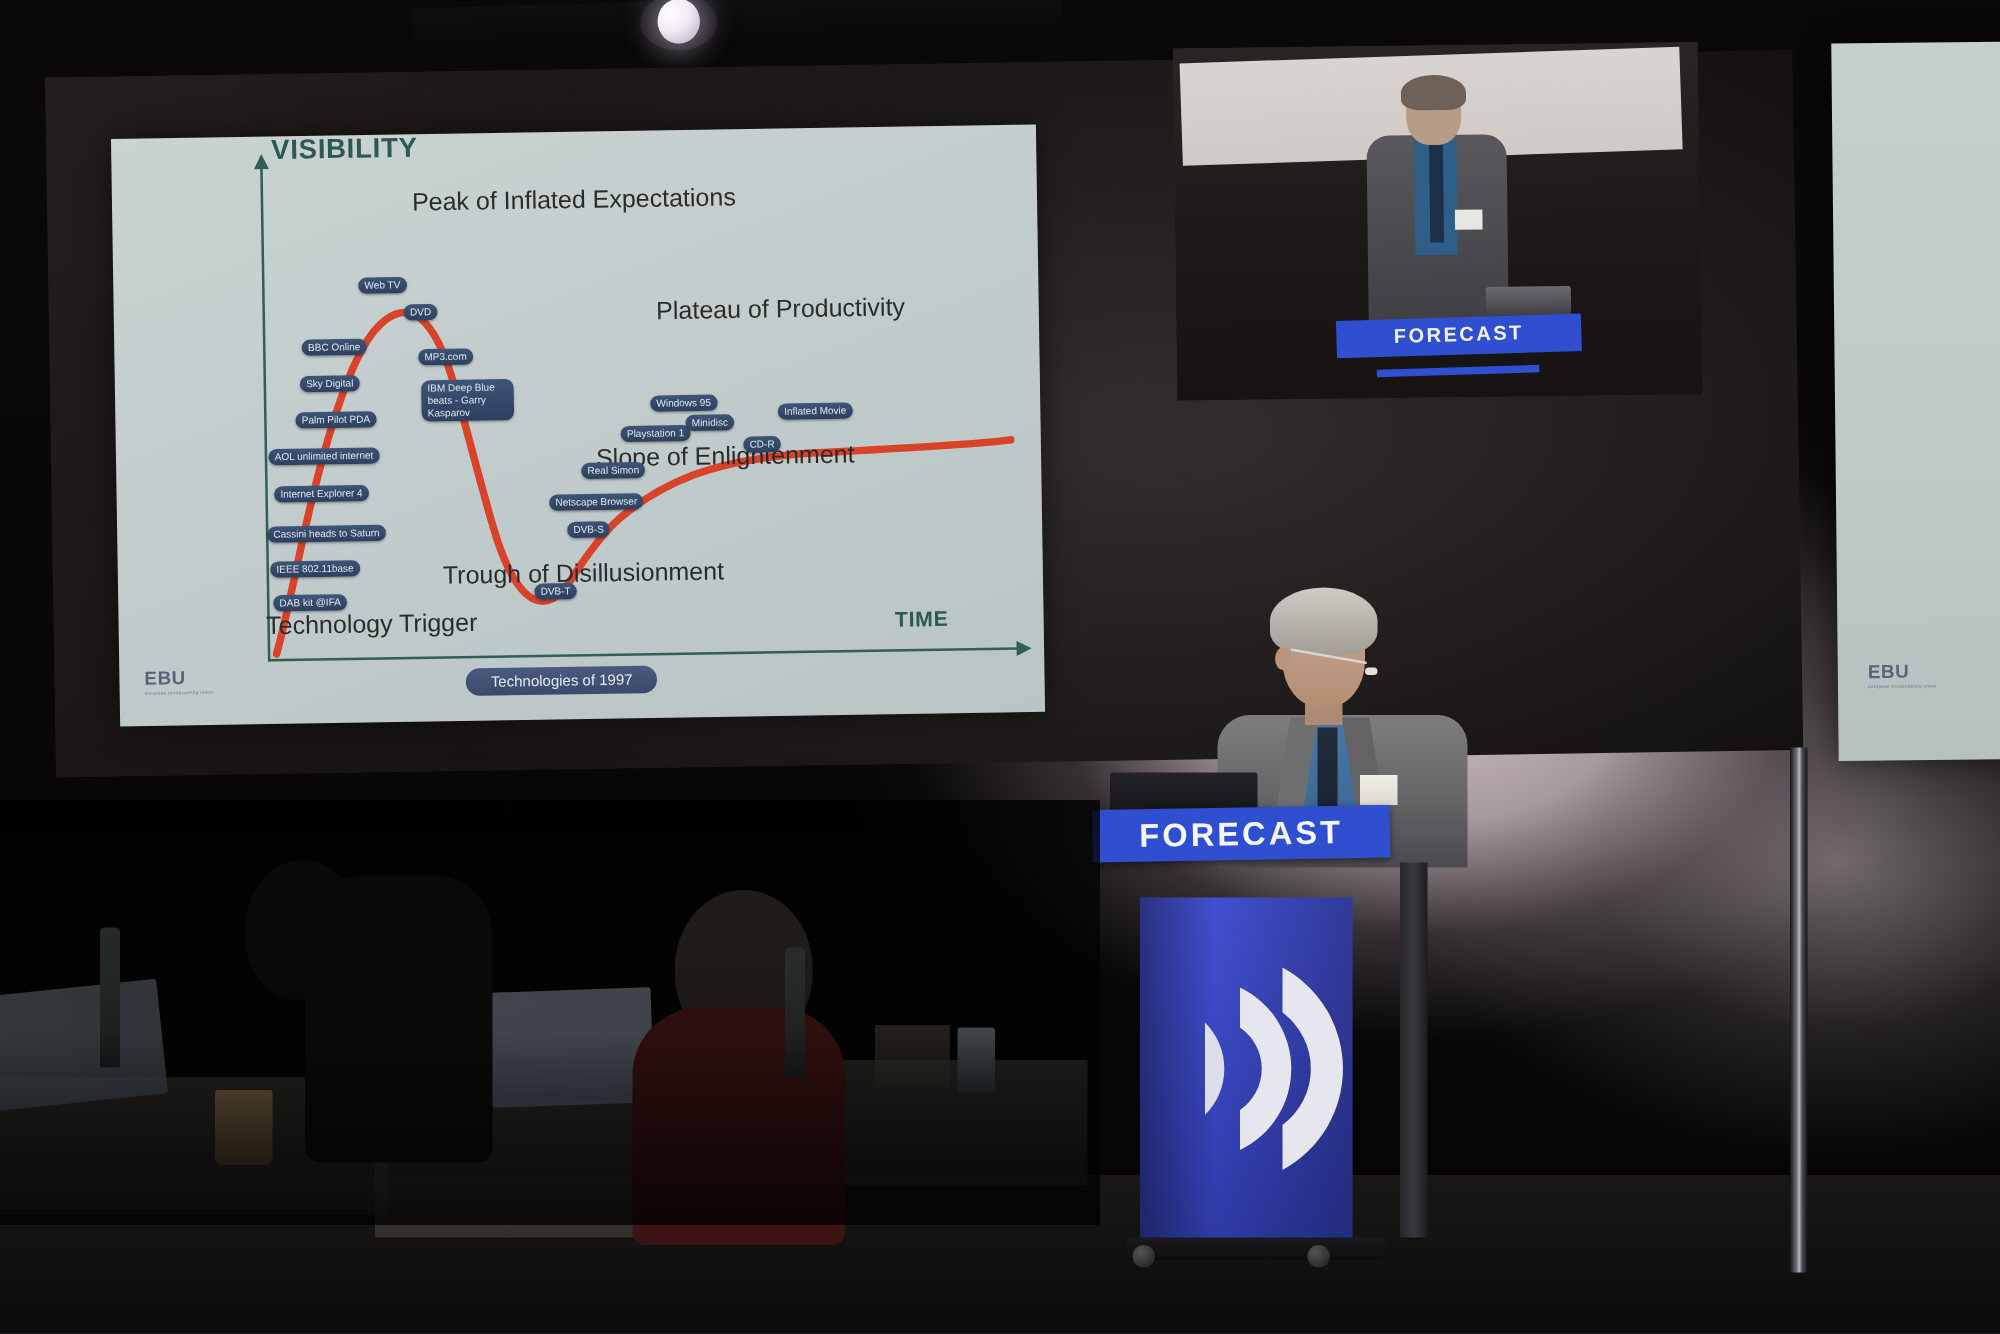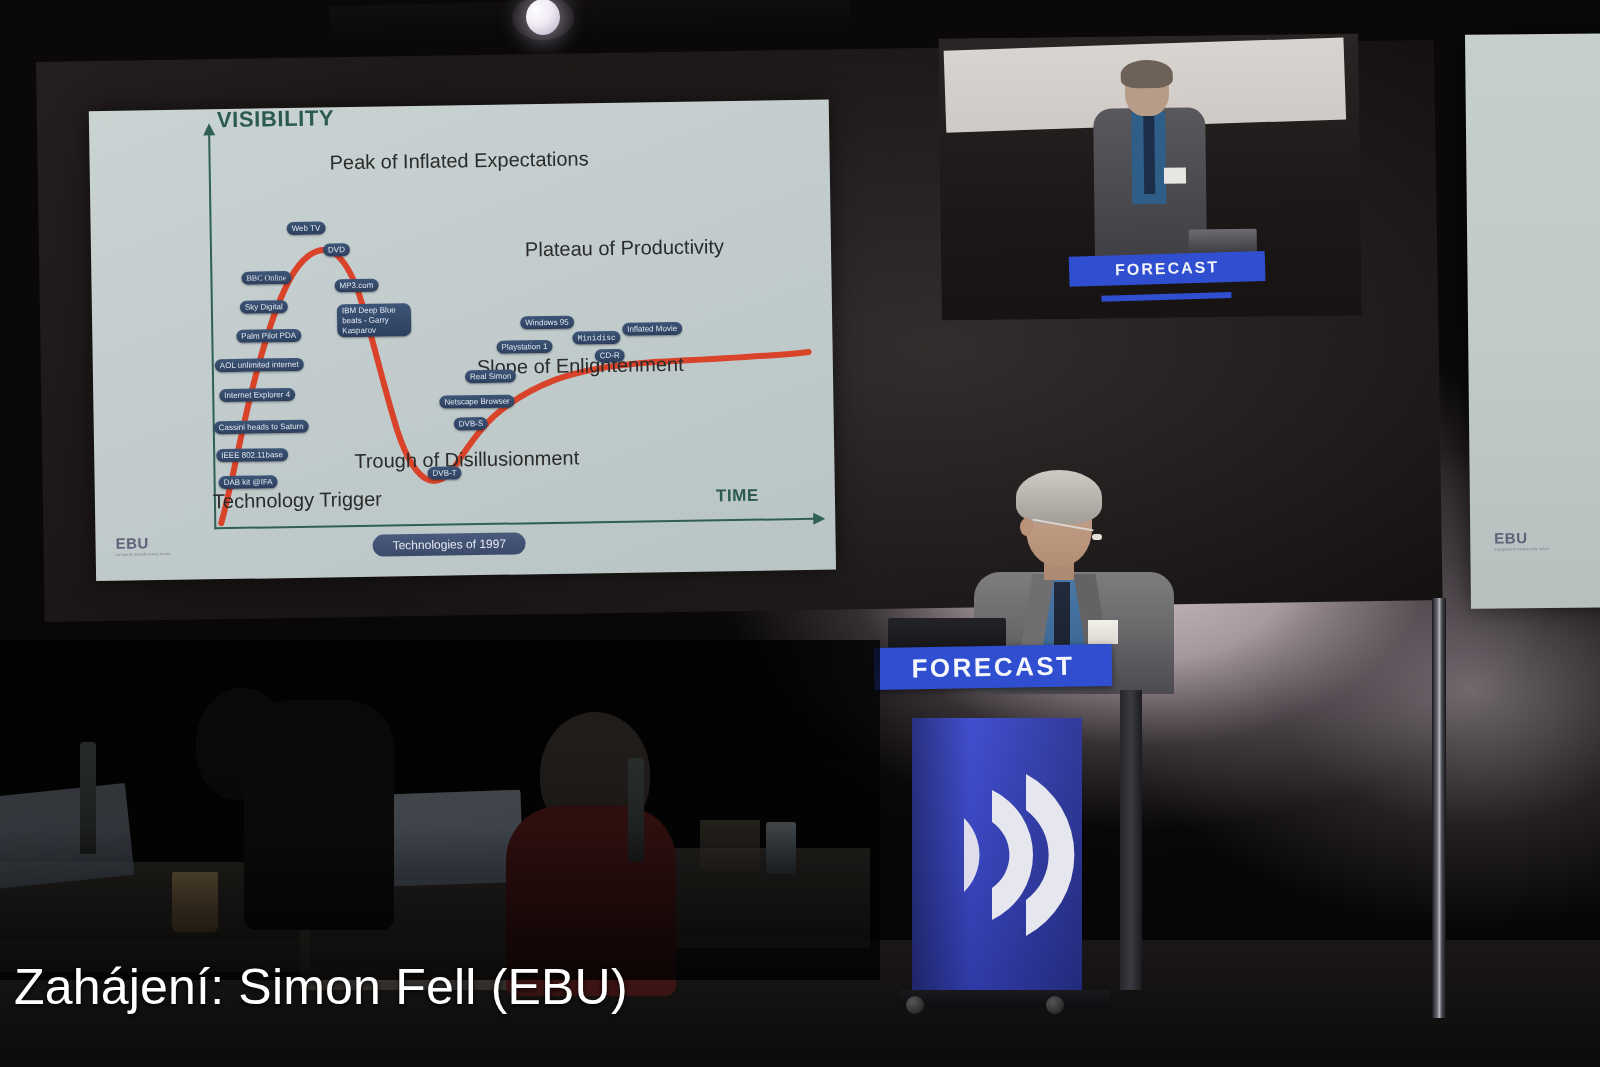--- a/index.html
+++ b/index.html
@@ -215,32 +215,32 @@
         <div class="phase phase-trough">Trough of Disillusionment</div>
         <div class="phase phase-trigger">Technology Trigger</div>
 
         <div class="tag" style="left:124px;top:367px;">DAB kit @IFA</div>
         <div class="tag" style="left:122px;top:340px;">IEEE 802.11base</div>
         <div class="tag" style="left:120px;top:312px;">Cassini heads to Saturn</div>
         <div class="tag" style="left:126px;top:280px;">Internet Explorer 4</div>
         <div class="tag" style="left:122px;top:250px;">AOL unlimited internet</div>
         <div class="tag" style="left:144px;top:221px;">Palm Pilot PDA</div>
         <div class="tag" style="left:148px;top:192px;">Sky Digital</div>
-        <div class="tag" style="left:150px;top:163px;font-family:Liberation Serif, serif;">BBC Online</div>
+        <div class="tag" style="left:150px;top:163px;">BBC Online</div>
         <div class="tag" style="left:196px;top:114px;">Web TV</div>
         <div class="tag" style="left:232px;top:136px;">DVD</div>
         <div class="tag" style="left:243px;top:172px;">MP3.com</div>
         <div class="tag multi" style="left:245px;top:197px;">IBM Deep Blue beats - Garry Kasparov</div>
         <div class="tag" style="left:333px;top:361px;">DVB-T</div>
         <div class="tag" style="left:360px;top:312px;">DVB-S</div>
         <div class="tag" style="left:346px;top:290px;">Netscape Browser</div>
         <div class="tag" style="left:372px;top:265px;">Real Simon</div>
         <div class="tag" style="left:404px;top:236px;">Playstation 1</div>
         <div class="tag" style="left:428px;top:212px;">Windows 95</div>
-        <div class="tag" style="left:480px;top:228px;font-family:Liberation Mono, monospace;">Minidisc</div>
+        <div class="tag" style="left:456px;top:228px;">Minidisc</div>
         <div class="tag" style="left:502px;top:246px;">CD-R</div>
         <div class="tag" style="left:530px;top:220px;">Inflated Movie</div>
 
         <div class="slide-footer-badge">Technologies of 1997</div>
 
         <div class="ebu-logo">
           <div class="ebu-main">EBU</div>
           <div class="ebu-sub">european broadcasting union</div>
         </div>
 
@@ -333,15 +333,14 @@
     <div class="cup" style="left:172px;top:872px;width:46px;height:60px;
          background:linear-gradient(180deg,#b99a6a,#6e5a3c);"></div>
     <div class="desk" style="left:700px;top:820px;width:60px;height:50px;
          background:linear-gradient(180deg,#8a7f6c,#4e473c);"></div>
     <div class="bottle" style="left:766px;top:822px;width:30px;height:52px;
          background:linear-gradient(180deg,#8c9aa2,#414a50);border-radius:3px;"></div>
 
     <div class="darkveil"></div>
   </div>
 
-  <div class="caption">Zahájení: Simon Fell (EBU)</div>
 
 </div>
 
 </body></html>

